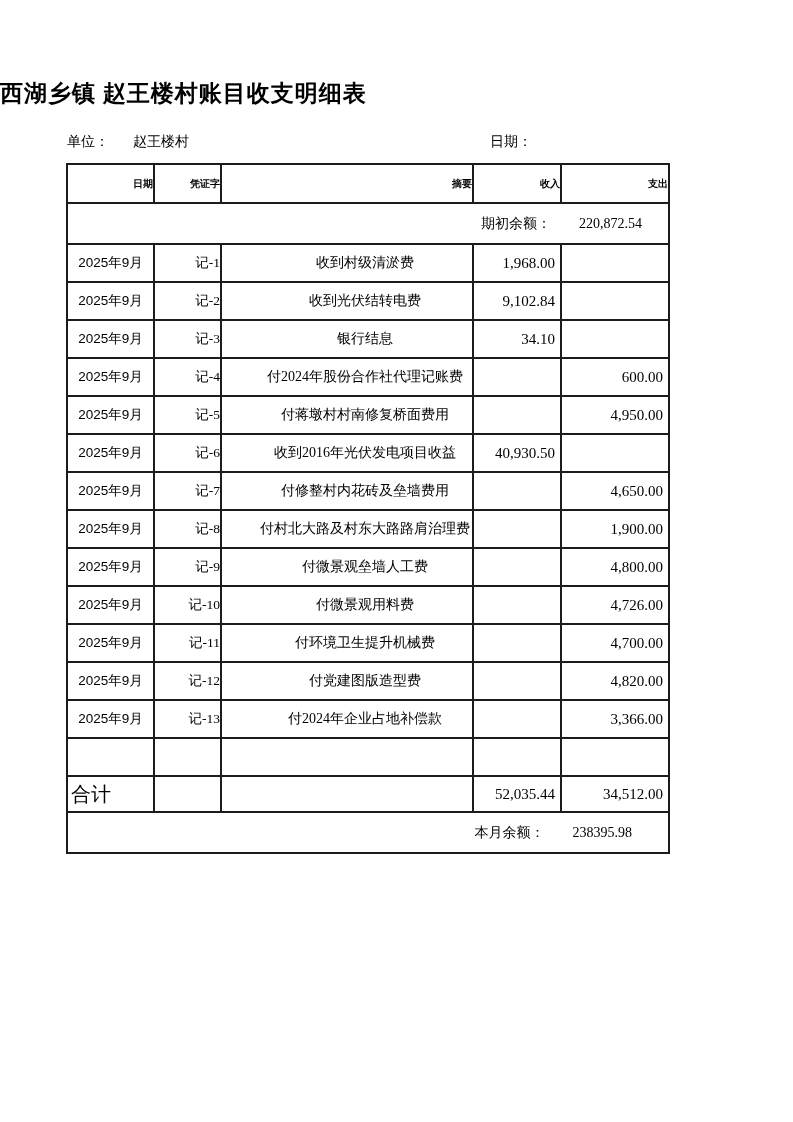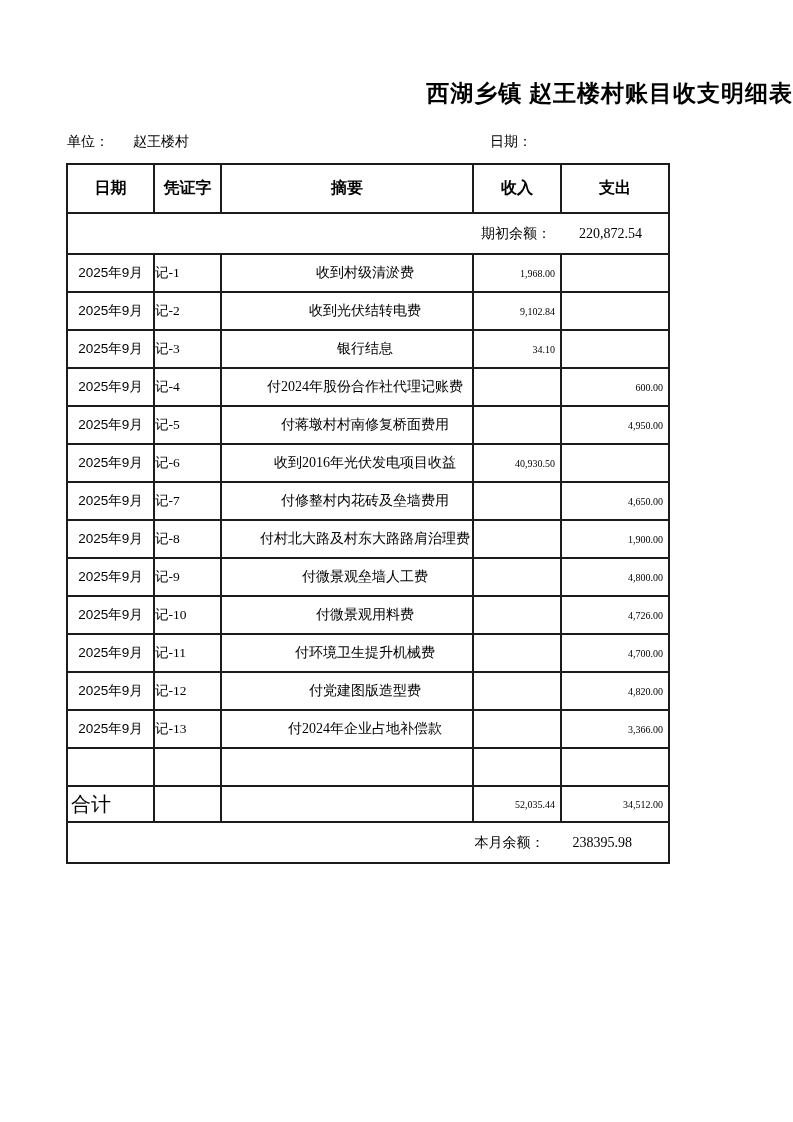--- a/index.html
+++ b/index.html
@@ -10,21 +10,21 @@
     position: relative;
     font-family: "Liberation Serif", "DejaVu Serif", serif;
     color: #000000;
     overflow: hidden;
   }
   .page-title {
     position: absolute;
     top: 78px;
     left: 0;
     width: 100%;
-    text-align: right;
+    text-align: left;
     font-size: 23px;
     font-weight: bold;
     letter-spacing: 1px;
     font-family: "Liberation Serif", "DejaVu Serif", serif;
   }
   .meta-line {
     position: absolute;
     top: 133px;
     left: 66px;
     width: 602px;
@@ -50,46 +50,46 @@
   table.ledger col.c-income  { width: 88px; }
   table.ledger col.c-expense { width: 108px; }
 
   table.ledger th, table.ledger td {
     border: 2px solid #1c1c1c;
     vertical-align: middle;
     overflow: hidden;
     white-space: nowrap;
   }
   table.ledger thead th {
-    height: 49px;
+    height: 39px;
     font-weight: bold;
-    font-size: 16px;
-    text-align: center;
+    font-size: 10px;
+    text-align: right;
   }
   tr.balance-row td {
     height: 41px;
     text-align: right;
     padding-right: 26px;
     font-size: 14px;
   }
   tr.balance-row .balance-label { margin-right: 28px; }
   tr.balance-row.bottom td { padding-right: 36px; }
 
   tr.data-row td { height: 38px; }
   td.cell-date {
     text-align: center;
     font-family: "Liberation Sans", "DejaVu Sans", sans-serif;
     font-size: 13.5px;
   }
-  td.cell-voucher { text-align: left; font-size: 13.5px; }
+  td.cell-voucher { text-align: right; font-size: 13.5px; }
   td.cell-summary { text-align: center; font-size: 14px; padding-left: 36px; }
   td.cell-num {
     text-align: right;
     padding-right: 5px;
-    font-size: 10px;
+    font-size: 15px;
     margin-left: 31px;
   }
 
   tr.total-row td { height: 36px; }
   td.total-label {
     font-family: "Liberation Sans", "DejaVu Sans", sans-serif;
     font-size: 20px;
     text-align: left;
     padding-left: 3px;
   }

